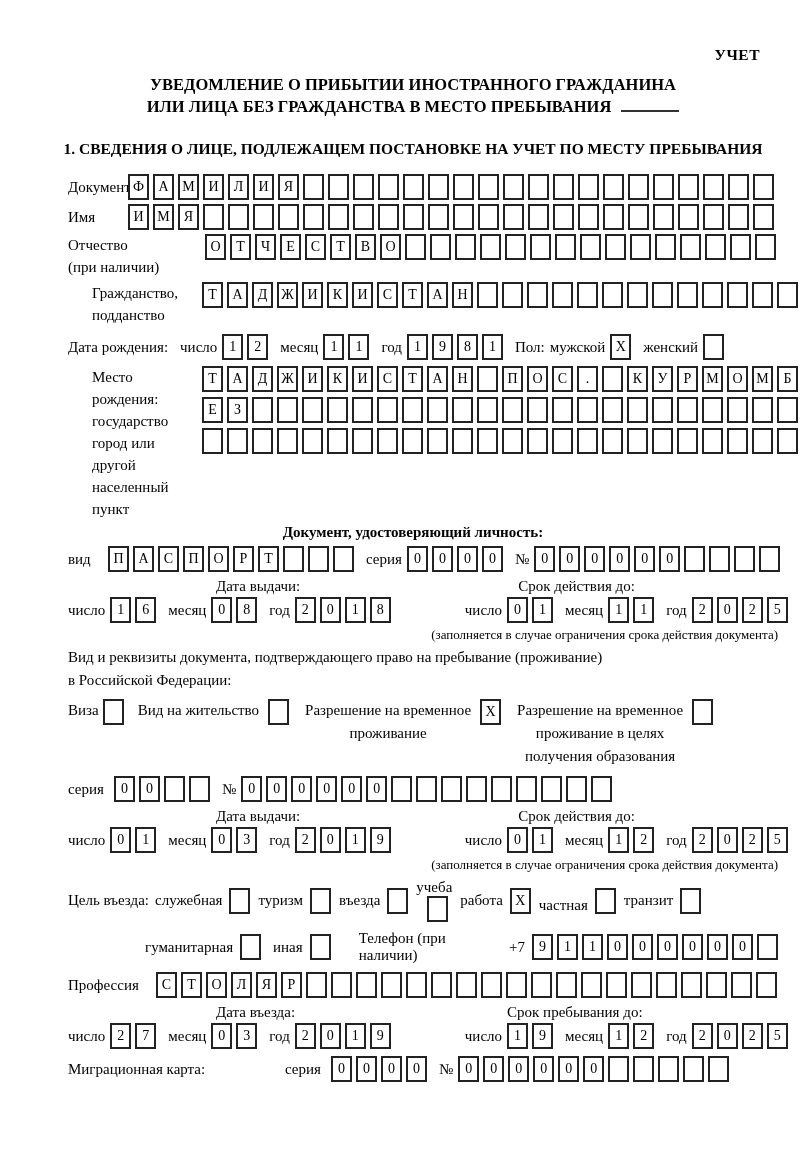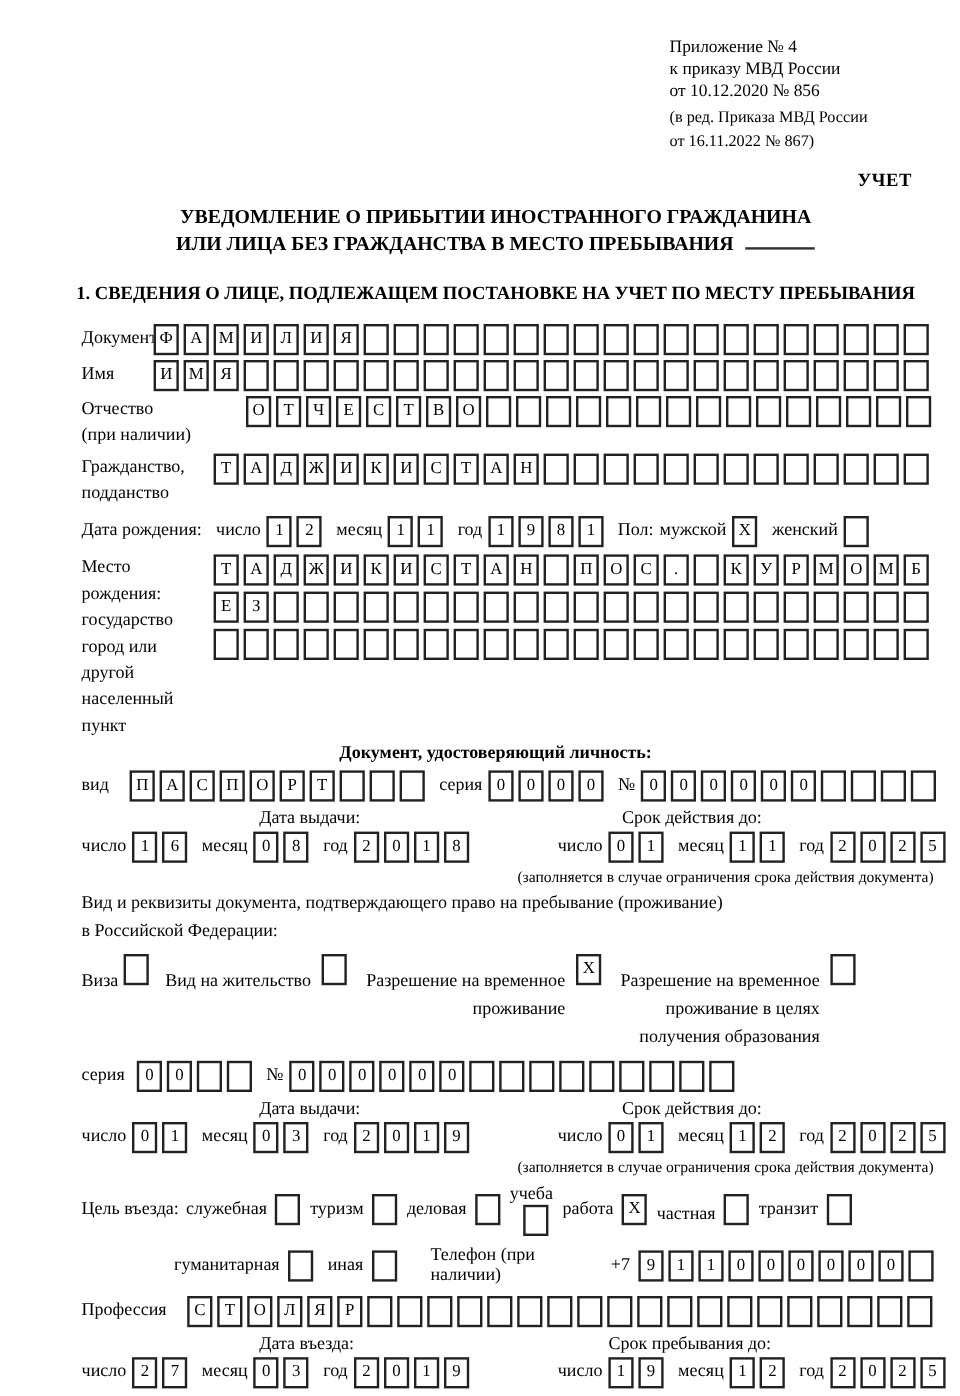--- a/index.html
+++ b/index.html
@@ -14,56 +14,49 @@
 
   
   .title{text-align:center;font-weight:bold;font-size:16.5px;line-height:22px;margin:4px 0 17px -20px;}
   .blank-line{display:inline-block;width:58px;border-bottom:2px solid #333;margin-left:10px;vertical-align:baseline;}
   .sec-heading{font-weight:bold;font-size:15.5px;margin:22px 0 16px -20px;text-align:center;}
 
   
   .row{display:flex;align-items:center;margin-bottom:4px;}
   .row.top{align-items:flex-start;}
   .lbl{flex:none;}
-  .w60{width:60px;} .w88{width:88px;} .w110{width:110px;} .w137{width:137px;} .w175{width:175px;}
+  .w60{width:60px;} .w88{width:88px;} .w110{width:110px;margin-left:24px;} .w137{width:137px;} .w175{width:175px;}
   .two-line{line-height:22px;}
 
   
   .cells{display:inline-flex;gap:4px;flex:none;}
   .cell{box-sizing:border-box;width:21px;height:26px;border:2px solid #222;
         display:inline-flex;align-items:center;justify-content:center;
         font-size:14px;flex:none;background:#fff;}
   .stack .cells{margin-bottom:5px;}
 
   .dm{margin:0 5px 0 12px;flex:none;}
   .dm.first{margin-left:0;}
   .note{font-size:13px;text-align:right;margin:1px 0 6px 0;}
   .date-hdr{margin:6px 0 2px 0;font-size:15px;}
   .sp{flex:none;}
 
   .chk-opt{display:flex;align-items:flex-start;flex:none;}
-  .chk-opt .opt-lbl{text-align:right;line-height:23px;margin-top:12px;}
+  .chk-opt .opt-lbl{text-align:center;line-height:23px;}
   .chk-opt .cells{margin-left:9px;margin-top:0;}
   .visa-row{display:flex;align-items:flex-start;margin:10px 0 6px 0;}
   .purpose-row{display:flex;align-items:center;margin-bottom:8px;}
   .purpose-row .o{display:flex;align-items:center;flex:none;}
   .purpose-row .o .cells{margin-left:7px;}
 </style>
 </head>
 <body>
 
 <div class="page">
 
-  <div class="hdr">
-    <div>Приложение № 4</div>
-    <div>к приказу МВД России</div>
-    <div>от 10.12.2020 № 856</div>
-    <div class="small">(в ред. Приказа МВД России</div>
-    <div class="small">от 16.11.2022 № 867)</div>
-  </div>
 
   <div class="forma">УЧЕТ</div>
 
   <div class="title">
     <div>УВЕДОМЛЕНИЕ О ПРИБЫТИИ ИНОСТРАННОГО ГРАЖДАНИНА</div>
     <div>
       <span>ИЛИ ЛИЦА БЕЗ ГРАЖДАНСТВА В МЕСТО ПРЕБЫВАНИЯ</span><span class="blank-line"></span>
     </div>
   </div>
 
@@ -518,21 +511,21 @@
           <span class="cell"></span>
         </span>
       </span>
     <span class="o" style="margin-left:8px;">
         <span>туризм</span>
         <span class="cells">
           <span class="cell"></span>
         </span>
       </span>
     <span class="o" style="margin-left:8px;">
-        <span>деловая</span>
+        <span>въезда</span>
         <span class="cells">
           <span class="cell"></span>
         </span>
       </span>
     <span class="o" style="margin-left:8px;flex-direction:column;">
         <span>учеба</span>
         <span class="cells">
           <span class="cell"></span>
         </span>
       </span>

